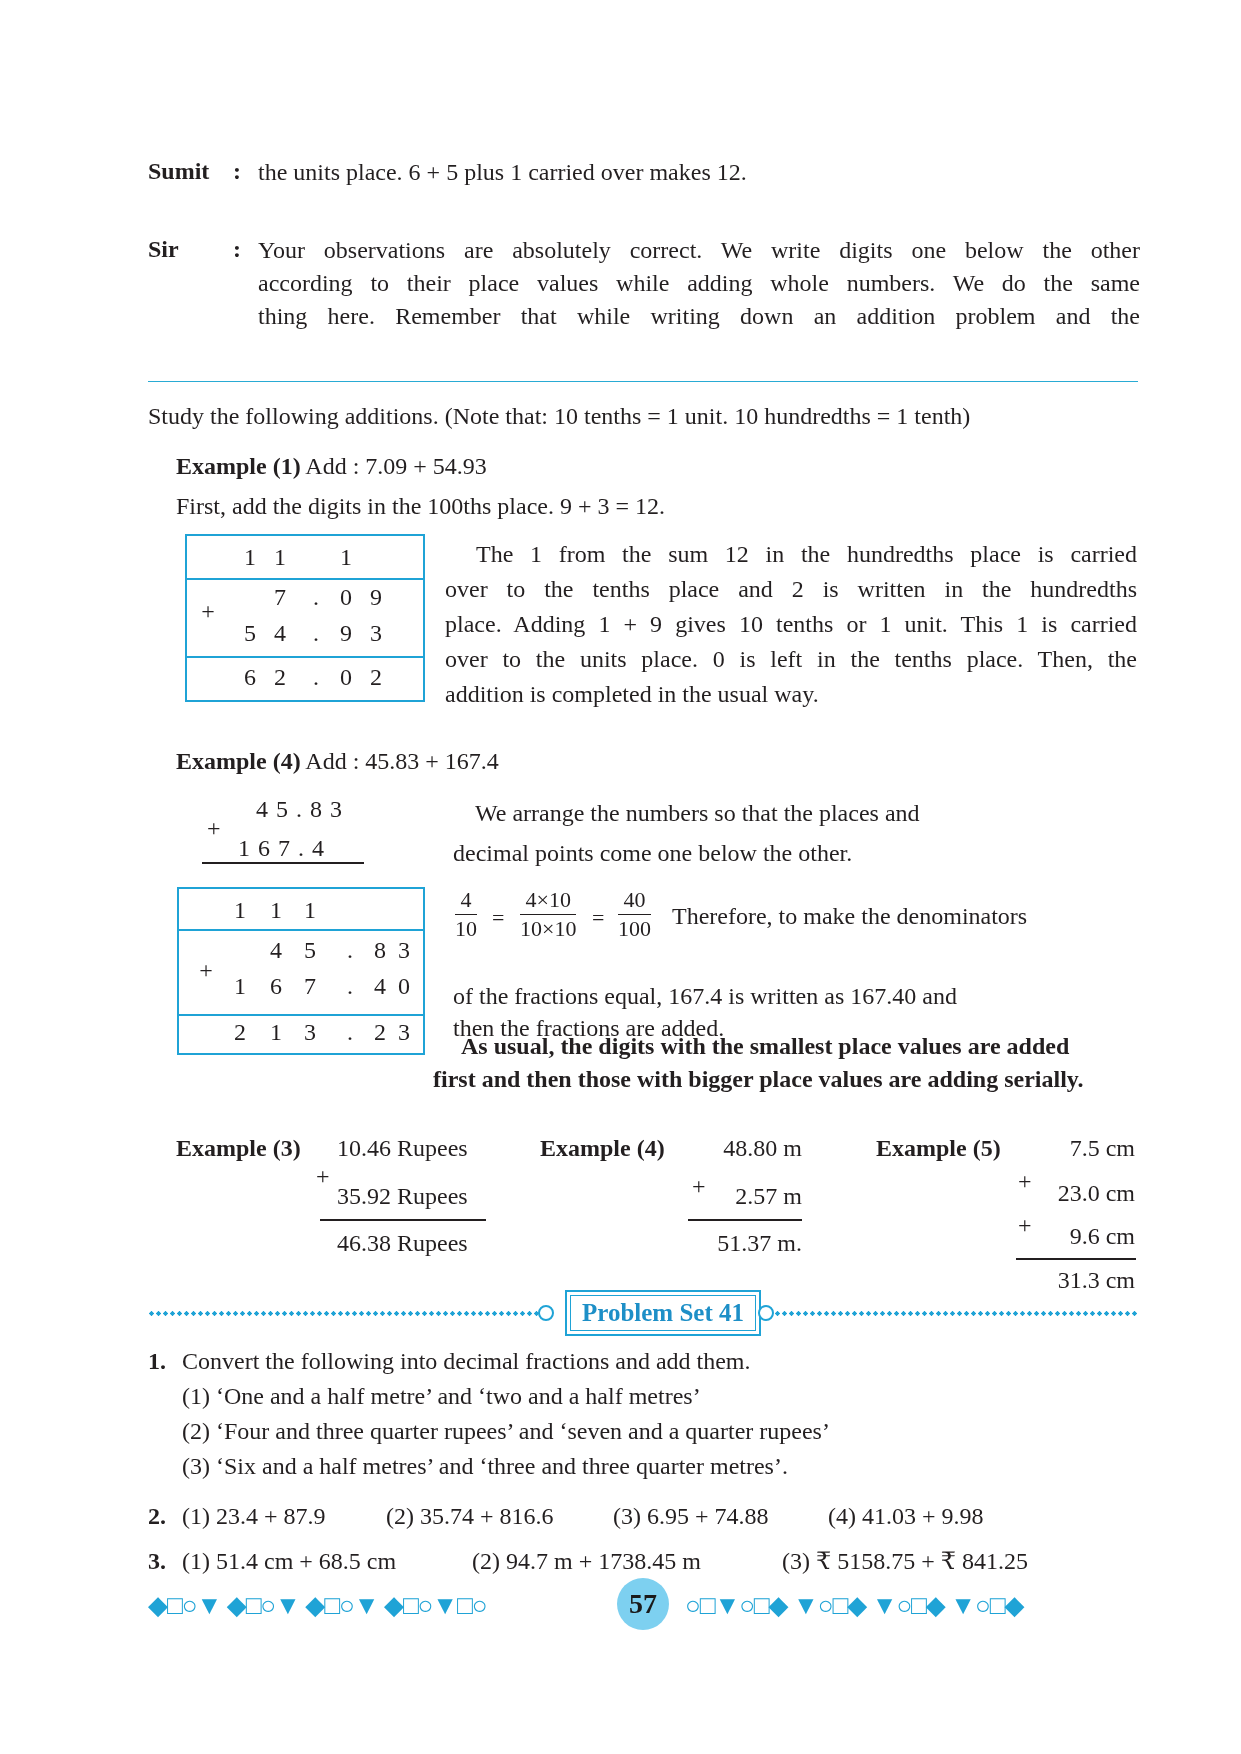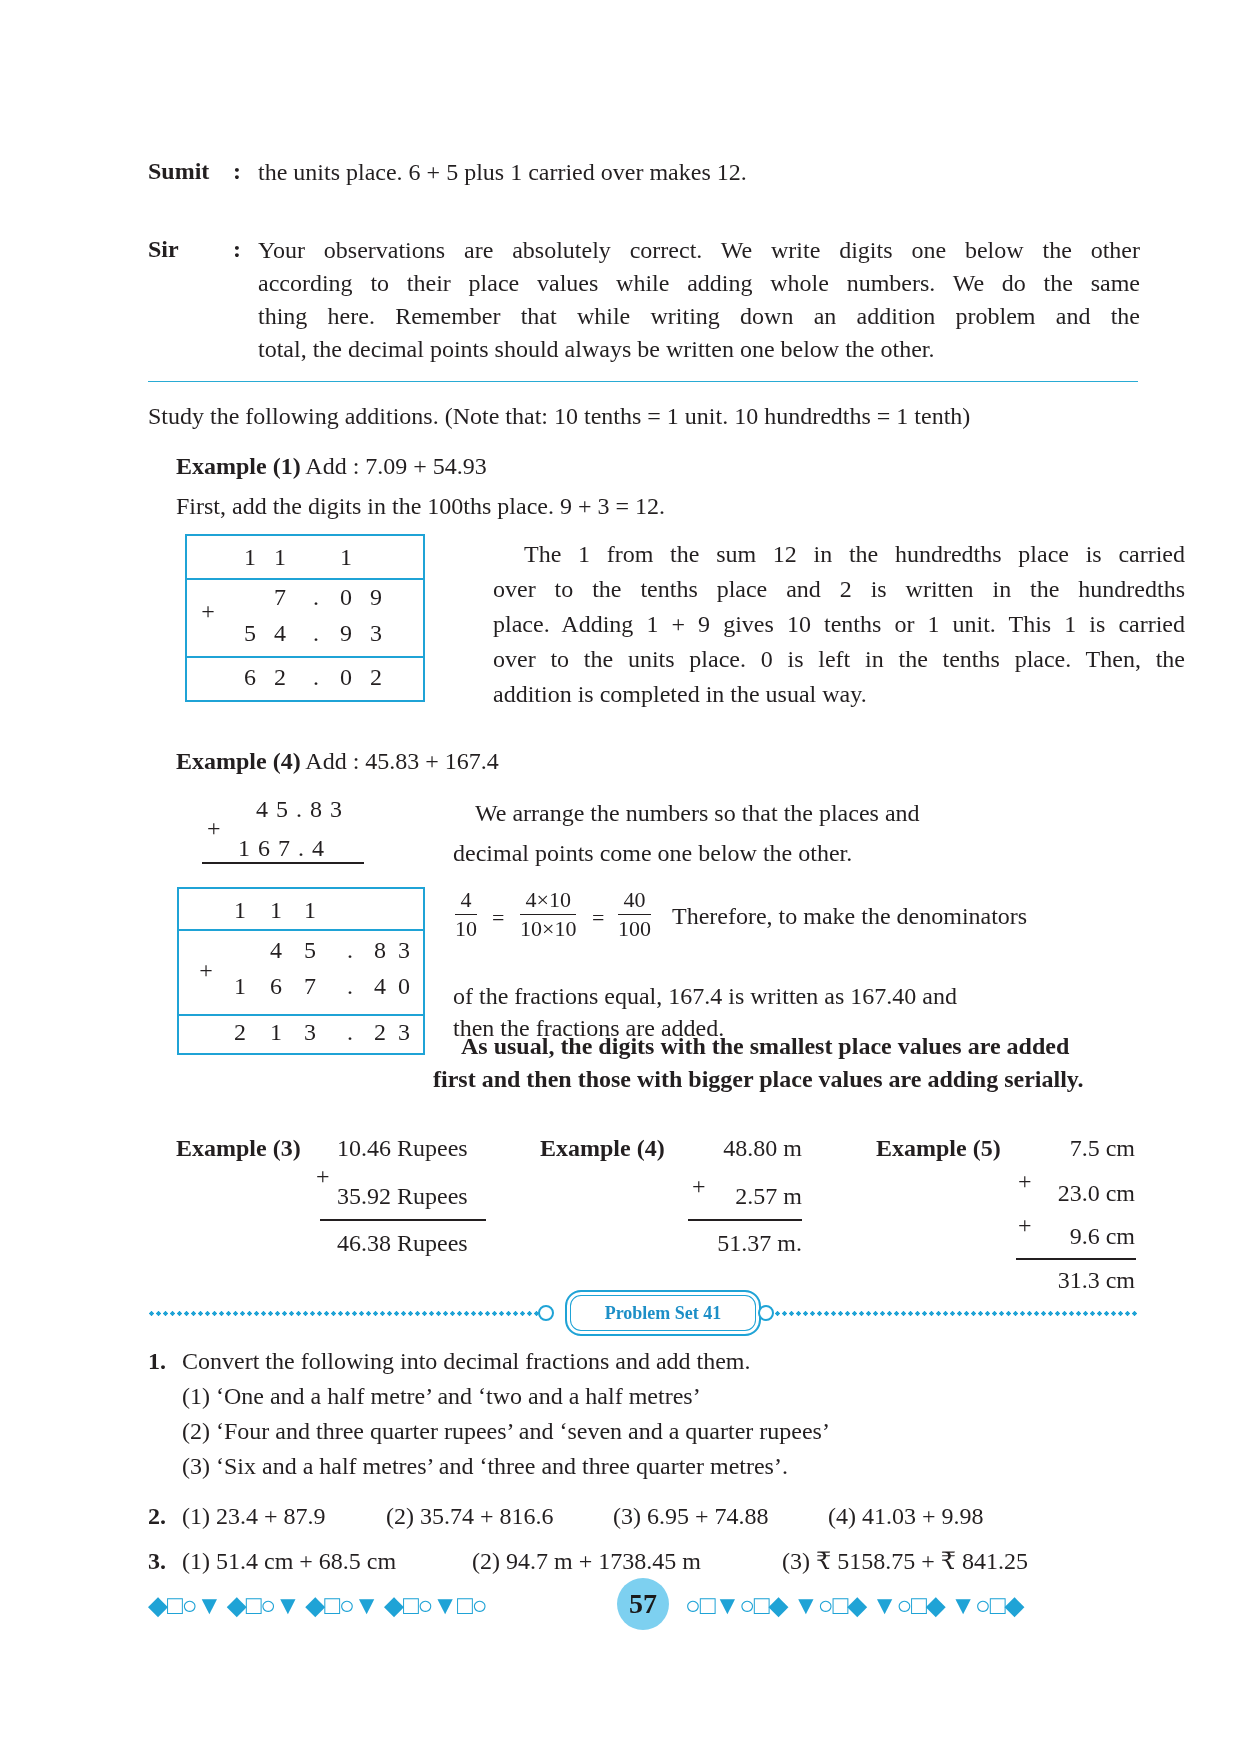--- a/index.html
+++ b/index.html
@@ -27,22 +27,22 @@
   .fr .num { display:block; border-bottom: 1.5px solid #231f20; padding: 0 2px; line-height: 28px; }
   .fr .den { display:block; line-height: 28px; }
 
   .ex-line { position: absolute; border-top: 2px solid #231f20; height: 0; }
 
   
   .dots { position: absolute; top: 1311px; height: 5px;
     background-image: radial-gradient(circle, #1fa3d6 2px, transparent 2.3px);
     background-size: 7px 5px; background-repeat: repeat-x; }
   .ps-badge { position: absolute; left: 565px; top: 1290px; width: 192px; height: 42px;
-    border: 2px solid #1fa3d6; border-radius: 16px; box-shadow: inset 0 0 0 3px #fff, inset 0 0 0 4px #1fa3d6;
-    color: #1d8fc7; font-weight: bold; font-size: 18px; text-align: center; line-height: 42px; background:#fff; }
+    border: 2px solid #1fa3d6; border-radius: 0; box-shadow: inset 0 0 0 3px #fff, inset 0 0 0 4px #1fa3d6;
+    color: #1d8fc7; font-weight: bold; font-size: 25px; text-align: center; line-height: 42px; background:#fff; }
   .ps-ring { position: absolute; top: 1305px; width: 12px; height: 12px; border: 2px solid #1fa3d6; border-radius: 50%; background: #fff; }
 
   
   .footer-shapes { position: absolute; top: 1590px; font-size: 26px; color: #1fa3d6; letter-spacing: -1px; white-space: nowrap; }
   .page-num { position: absolute; left: 617px; top: 1578px; width: 52px; height: 52px; border-radius: 50%;
     background: #7dd0f0; font-weight: bold; font-size: 28px; text-align: center; line-height: 52px; color: #1a1a1a; }
 </style>
 </head>
 <body>
 
@@ -53,21 +53,20 @@
     <div>the units place. 6 + 5 plus 1 carried over makes 12.</div>
   </div>
 </div>
 <div>
   <span class="speaker" style="top:236px">Sir</span>
   <span class="colon" style="top:236px">:</span>
   <div class="dlg" style="top:234px">
     <div style="text-align-last:justify">Your observations are absolutely correct. We write digits one below the other</div>
     <div style="text-align-last:justify">according to their place values while adding whole numbers. We do the same</div>
     <div style="text-align-last:justify">thing here. Remember that while writing down an addition problem and the</div>
-    <div>total, the decimal points should always be written one below the other.</div>
   </div>
 </div>
 <div class="rule" style="top:381px"></div>
 
 <div class="abs txt" style="left:148px; top:400px">Study the following additions. (Note that: 10 tenths = 1 unit. 10 hundredths = 1 tenth)</div>
 
 <div class="abs txt" style="left:176px; top:450px">
   <span class="b">Example (1)</span><span> Add : 7.09 + 54.93</span>
 </div>
 <div class="abs txt" style="left:176px; top:490px">First, add the digits in the 100ths place. 9 + 3 = 12.</div>
@@ -88,21 +87,21 @@
   <span class="cell" style="left:118px; top:84px">.</span>
   <span class="cell" style="left:148px; top:84px">9</span>
   <span class="cell" style="left:178px; top:84px">3</span>
   <span class="cell" style="left:52px; top:128px">6</span>
   <span class="cell" style="left:82px; top:128px">2</span>
   <span class="cell" style="left:118px; top:128px">.</span>
   <span class="cell" style="left:148px; top:128px">0</span>
   <span class="cell" style="left:178px; top:128px">2</span>
 </div>
 
-<div class="abs" style="left:445px; top:537px; width:692px; font-size:24px; line-height:35px; text-align:justify;margin-left:48px;">
+<div class="abs" style="left:445px; top:537px; width:692px; font-size:24px; line-height:35px; text-align:justify;">
   <div style="text-indent:31px; text-align-last:justify">The 1 from the sum 12 in the hundredths place is carried</div>
   <div style="text-align-last:justify">over to the tenths place and 2 is written in the hundredths</div>
   <div style="text-align-last:justify">place. Adding 1 + 9 gives 10 tenths or 1 unit. This 1 is carried</div>
   <div style="text-align-last:justify">over to the units place. 0 is left in the tenths place. Then, the</div>
   <div>addition is completed in the usual way.</div>
 </div>
 
 <div class="abs txt" style="left:176px; top:745px">
   <span class="b">Example (4)</span><span> Add : 45.83 + 167.4</span>
 </div>

